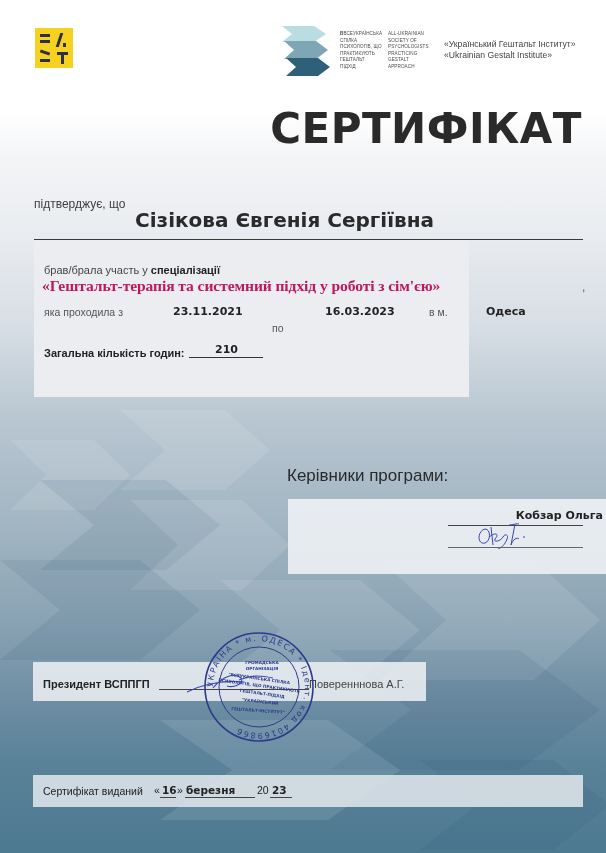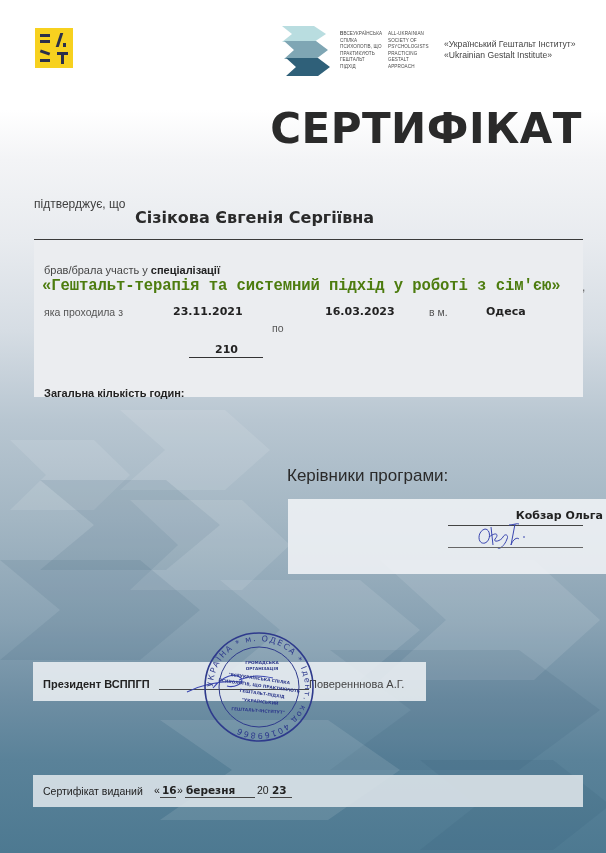--- a/index.html
+++ b/index.html
@@ -28,31 +28,31 @@
   .fast-logo span { position: absolute; background: #2b2f4a; }
   .fast-text { position: absolute; left: 78px; top: 34px; font-size: 7.4px; color: #3a3a3a; line-height: 12px; white-space: nowrap; }
   .vspp-logo { position: absolute; left: 280px; top: 24px; width: 52px; height: 54px; }
   .vspp-col { position: absolute; top: 31px; font-size: 4.6px; line-height: 6.6px; color: #4a4a4a; letter-spacing: 0.1px; white-space: nowrap; }
   .vspp-col b { font-weight: 700; }
   .ugi-text { position: absolute; left: 444px; top: 39px; font-size: 8.6px; line-height: 11px; color: #444; white-space: nowrap; }
 
   .title { position: absolute; right: 24px; top: 104px; font-family: "DejaVu Sans", sans-serif; font-weight: 700; font-size: 42px; letter-spacing: 0.5px; color: #2a2a2a; }
 
   .confirm { position: absolute; left: 34px; top: 197px; font-size: 12px; color: #404040; }
-  .fullname { position: absolute; left: 135px; top: 208px; font-family: "DejaVu Sans", sans-serif; font-weight: 700; font-size: 16px; color: #2a2a2a; white-space: nowrap; }
+  .fullname { position: absolute; left: 135px; top: 208px; font-family: "DejaVu Sans", sans-serif; font-weight: 700; font-size: 20px; color: #2a2a2a; white-space: nowrap; }
   .name-line { position: absolute; left: 34px; top: 239px; width: 549px; height: 1px; background: #3a3a3a; }
 
-  .info-box { position: absolute; left: 34px; top: 240px; width: 549px; height: 157px; background: #ebedf0; }
+  .info-box { position: absolute; left: 34px; top: 240px; width: 435px; height: 157px; background: #ebedf0; }
   .participated { position: absolute; left: 10px; top: 24px; font-size: 11px; color: #444; white-space: nowrap; }
   .participated b { color: #222; }
-  .course { position: absolute; left: 8px; top: 37px; font-family: Liberation Mono, monospace; font-weight: 700; font-size: 15.6px; color: #4d7c0f; white-space: nowrap; letter-spacing: -0.1px; }
+  .course { position: absolute; left: 8px; top: 37px; font-family: Liberation Serif, serif; font-weight: 700; font-size: 15.6px; color: #be185d; white-space: nowrap; letter-spacing: -0.1px; }
   .course-comma { position: absolute; left: 548px; top: 40px; font-size: 12px; color: #666; }
   .period-row { position: absolute; top: 66px; font-size: 10.5px; color: #555; white-space: nowrap; }
   .period-row.v { font-weight: 700; color: #222; font-size: 11px; top: 65px; font-family: "DejaVu Sans", sans-serif; }
-  .hours-label { position: absolute; left: 10px; top: 107px; font-size: 11px; font-weight: 700; color: #222; white-space: nowrap; margin-top: 40px; }
+  .hours-label { position: absolute; left: 10px; top: 107px; font-size: 11px; font-weight: 700; color: #222; white-space: nowrap; }
   .hours-line { position: absolute; left: 155px; top: 117px; width: 74px; height: 1px; background: #333; }
   .hours-val { position: absolute; left: 181px; top: 103px; font-family: "DejaVu Sans", sans-serif; font-weight: 700; font-size: 11px; color: #222; }
 
   .supervisors-title { position: absolute; left: 287px; top: 466px; font-size: 17px; color: #2a2a2a; white-space: nowrap; }
   .supervisor-box { position: absolute; left: 288px; top: 499px; width: 333px; height: 75px; background: rgba(240,243,246,0.88); }
   .sup-name { position: absolute; right: 18px; top: 10px; font-family: "DejaVu Sans", sans-serif; font-weight: 700; font-size: 11px; color: #222; white-space: nowrap; }
   .sup-line1 { position: absolute; left: 160px; top: 26px; width: 135px; height: 1px; background: #444; }
   .sup-line2 { position: absolute; left: 160px; top: 48px; width: 135px; height: 1px; background: #666; }
   .sup-sign { position: absolute; left: 185px; top: 22px; width: 60px; height: 30px; }
 

